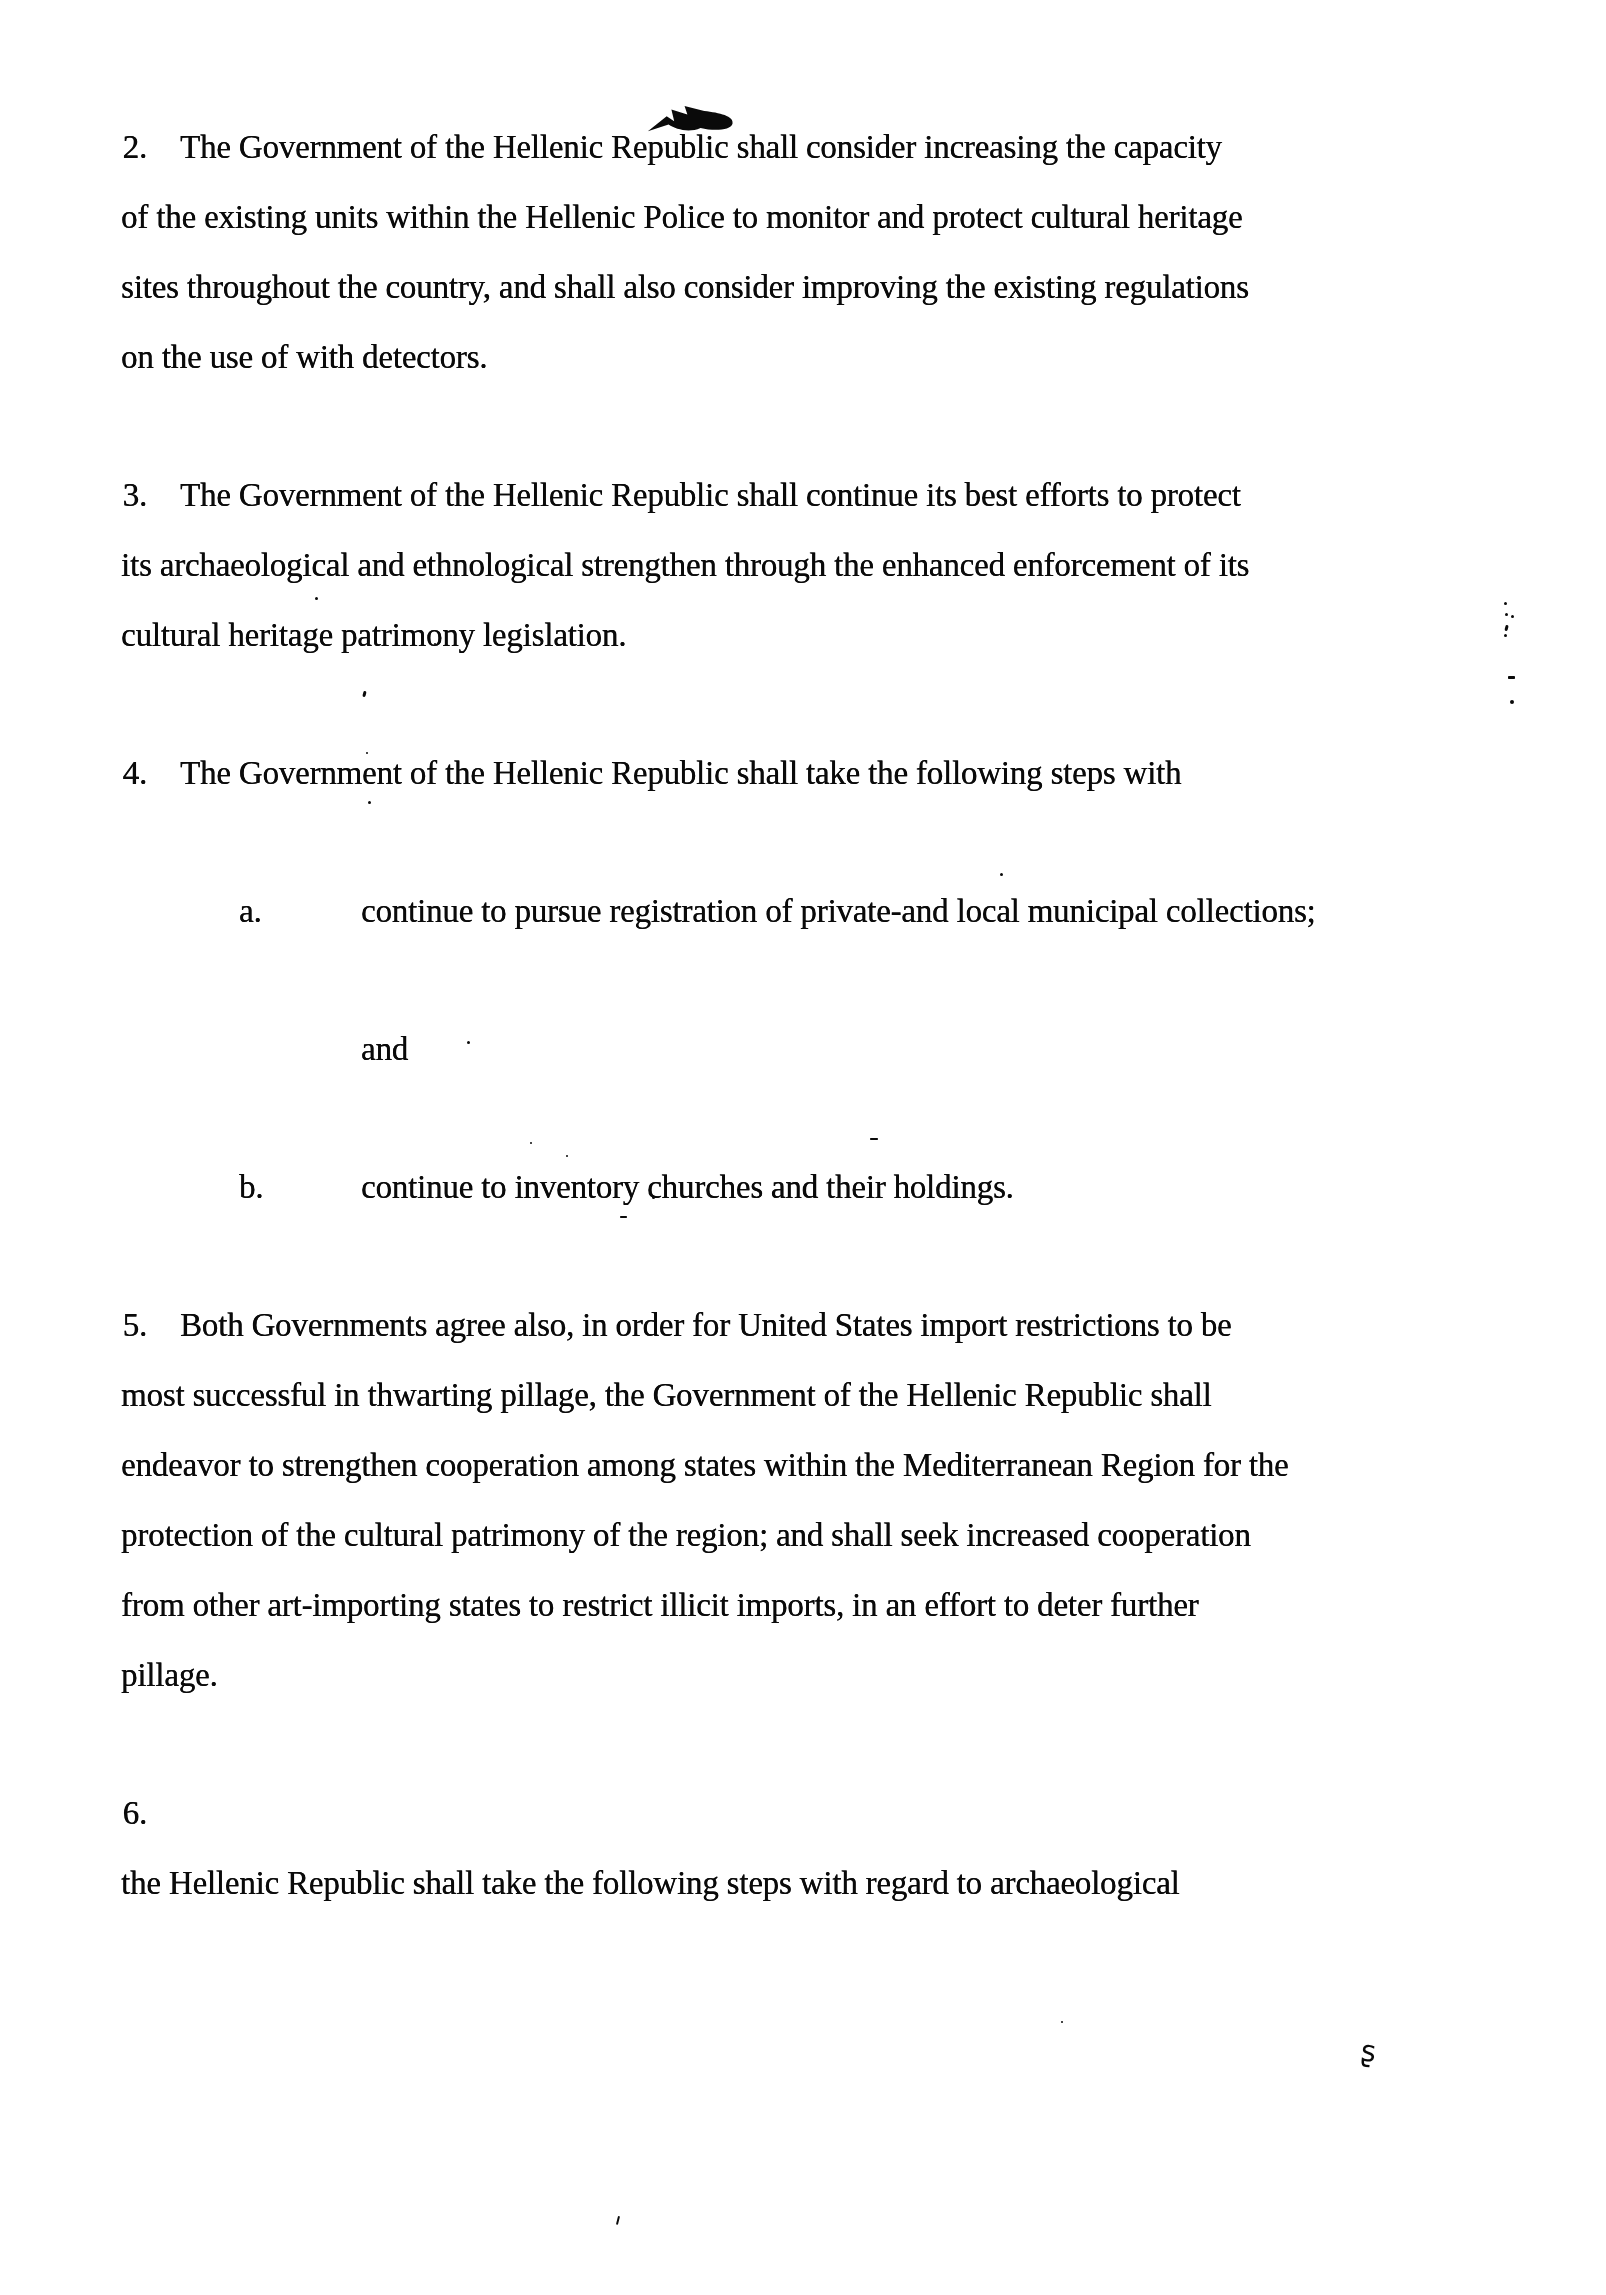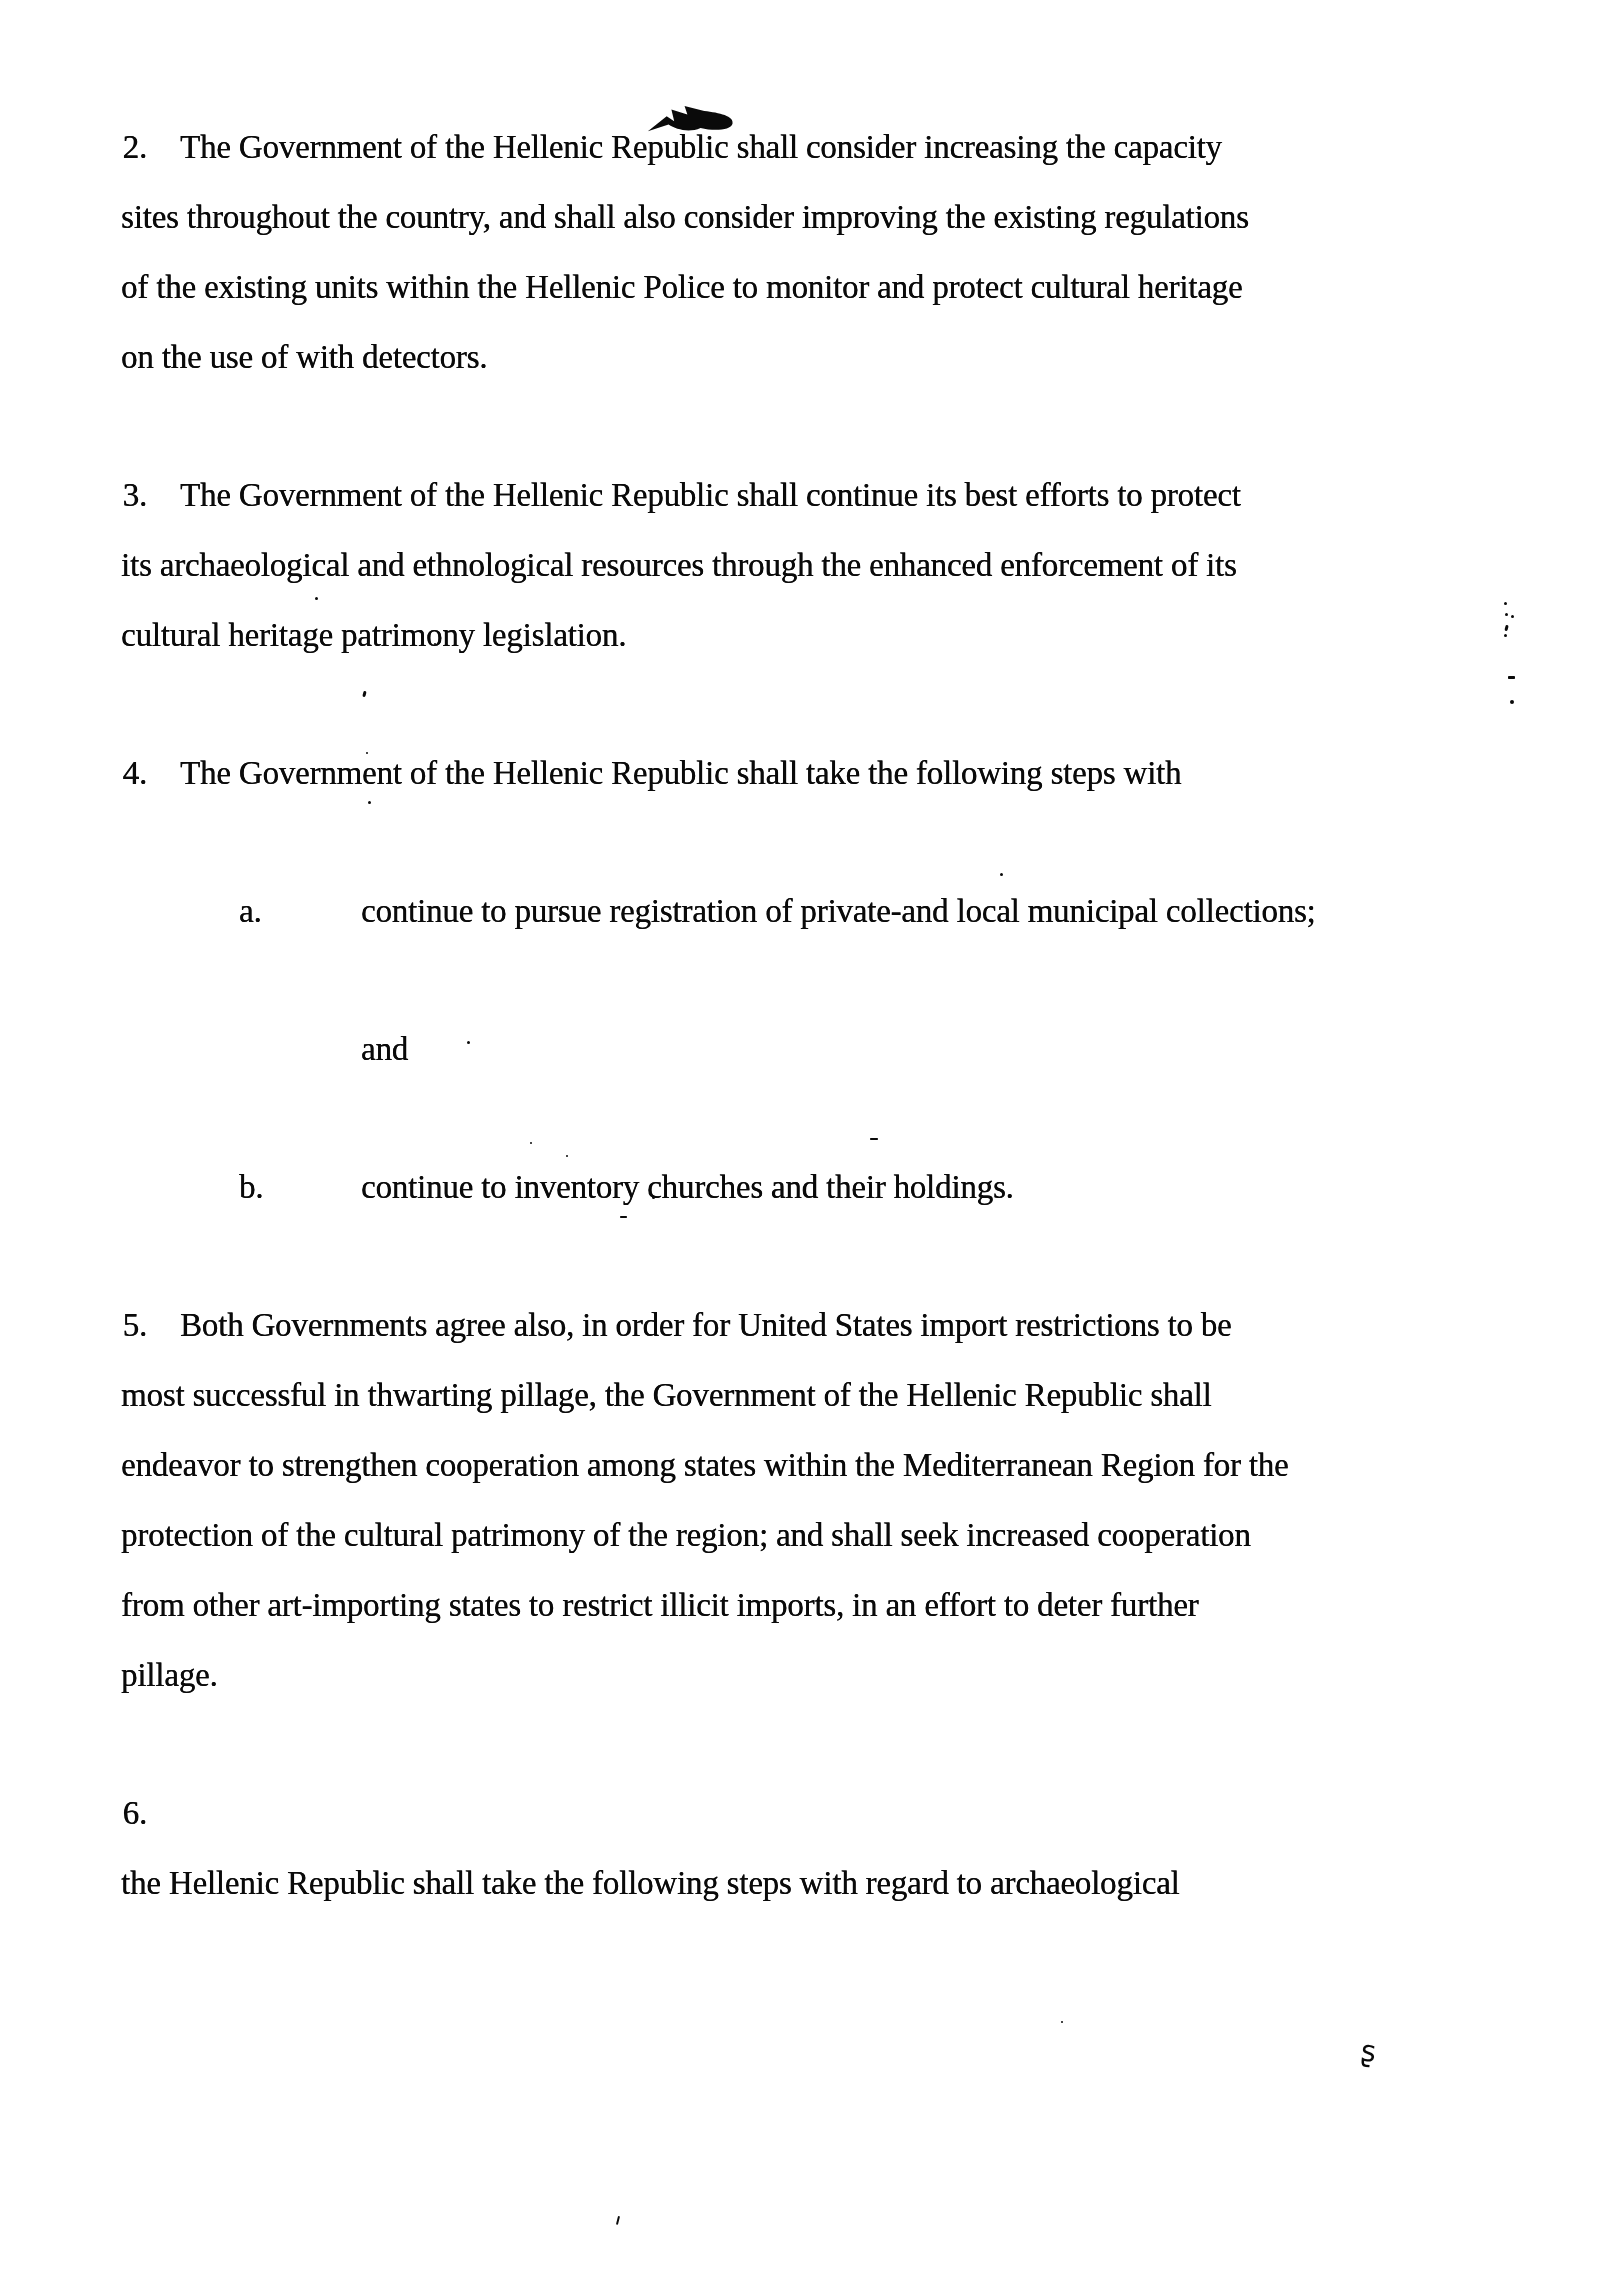--- a/index.html
+++ b/index.html
@@ -38,27 +38,27 @@
 </style>
 </head>
 <body>
 
 <div class="page">
   <div class="content">
       <div class="block paragraph">
         <div class="line"><span class="pnum">2.</span><span class="first-text">The Government of the Hellenic <span class="blot-host">Republic<svg class="blot" viewBox="0 0 100 44" preserveAspectRatio="none">
                 <path d="M2 36 L22 18 L30 24 L27 10 L44 16 L41 6 L62 12 C78 14 94 18 92 27 C90 35 72 36 58 32 C46 38 32 34 24 28 Z" fill="#0a0a0a"></path>
               </svg></span> shall consider increasing the capacity</span></div>
+        <div class="line"><span>of the existing units within the Hellenic Police to monitor and protect cultural heritage</span></div>
         <div class="line"><span>sites throughout the country, and shall also consider improving the existing regulations</span></div>
-        <div class="line"><span>of the existing units within the Hellenic Police to monitor and protect cultural heritage</span></div>
         <div class="line"><span>on the use of with detectors.</span></div>
       </div>
       <div class="block paragraph">
         <div class="line"><span class="pnum">3.</span><span class="first-text">The Government of the Hellenic Republic shall continue its best efforts to protect</span></div>
-        <div class="line"><span>its archaeological and ethnological resources through the enhanced enforcement of its</span></div>
+        <div class="line"><span>its archaeological and ethnological strengthen through the enhanced enforcement of its</span></div>
         <div class="line"><span>cultural heritage patrimony legislation.</span></div>
       </div>
       <div class="block paragraph">
         <div class="line"><span class="pnum">4.</span><span class="first-text">The Government of the Hellenic Republic shall take the following steps with</span></div>
       </div>
       <div class="block item">
         <div class="line"><span class="item-letter">a.</span><span class="item-text">continue to pursue registration of private-and local municipal collections;</span></div>
       </div>
       <div class="block connector">
         <div class="line"><span class="item-text">and</span></div>

